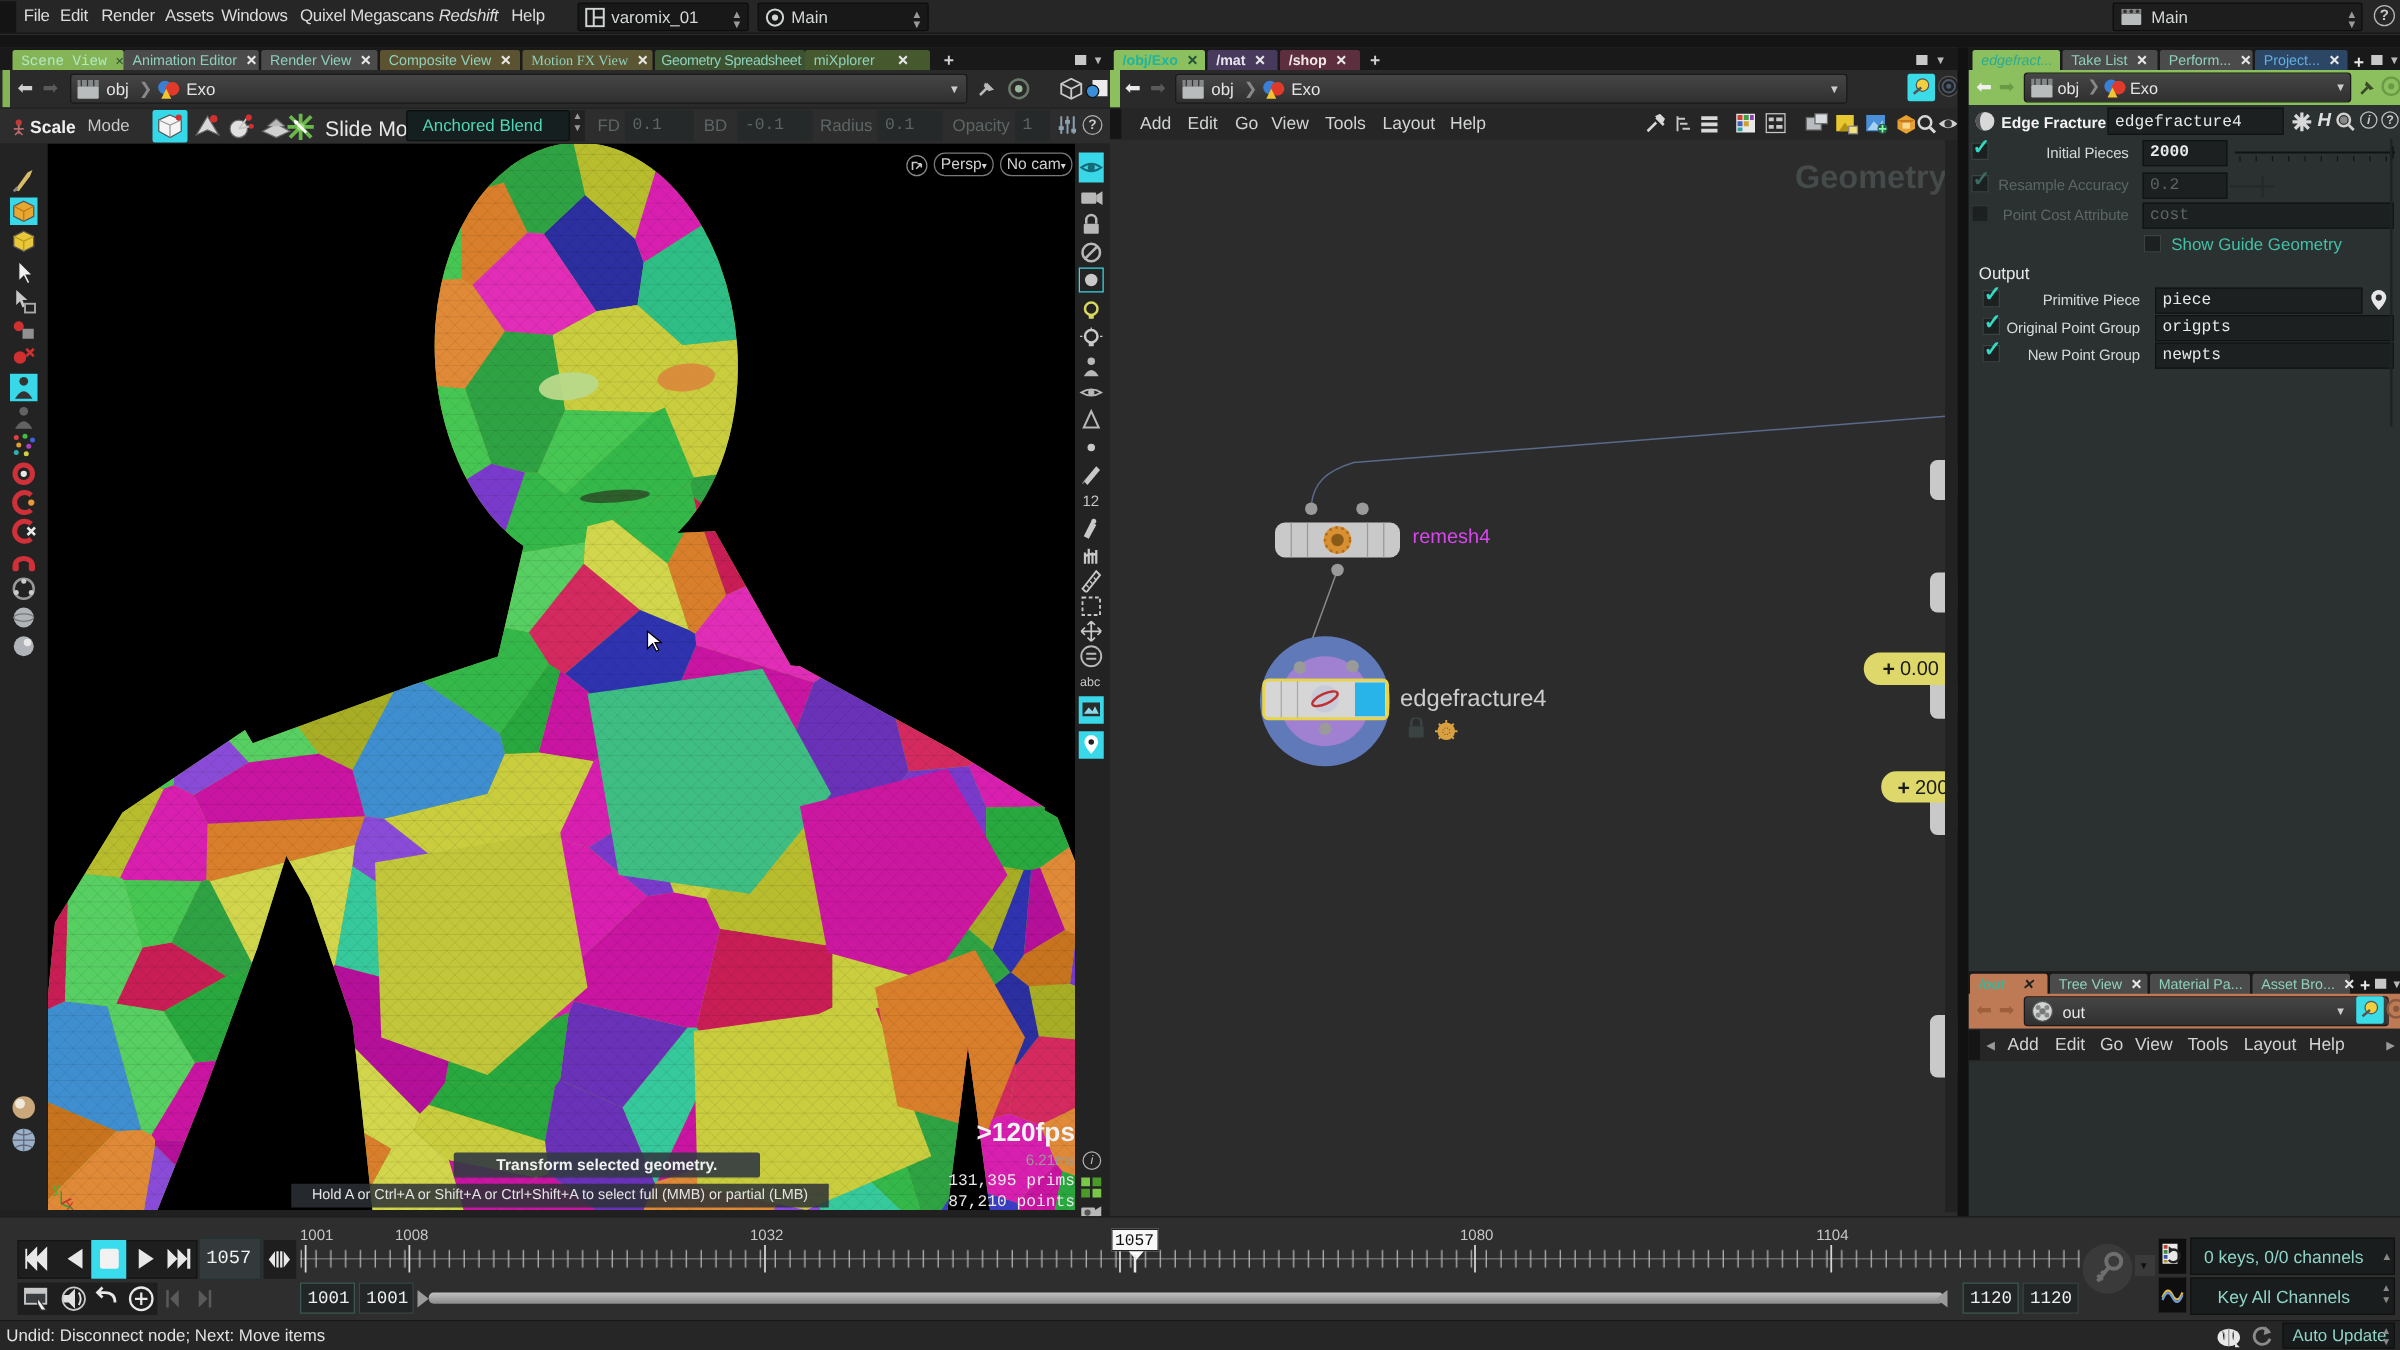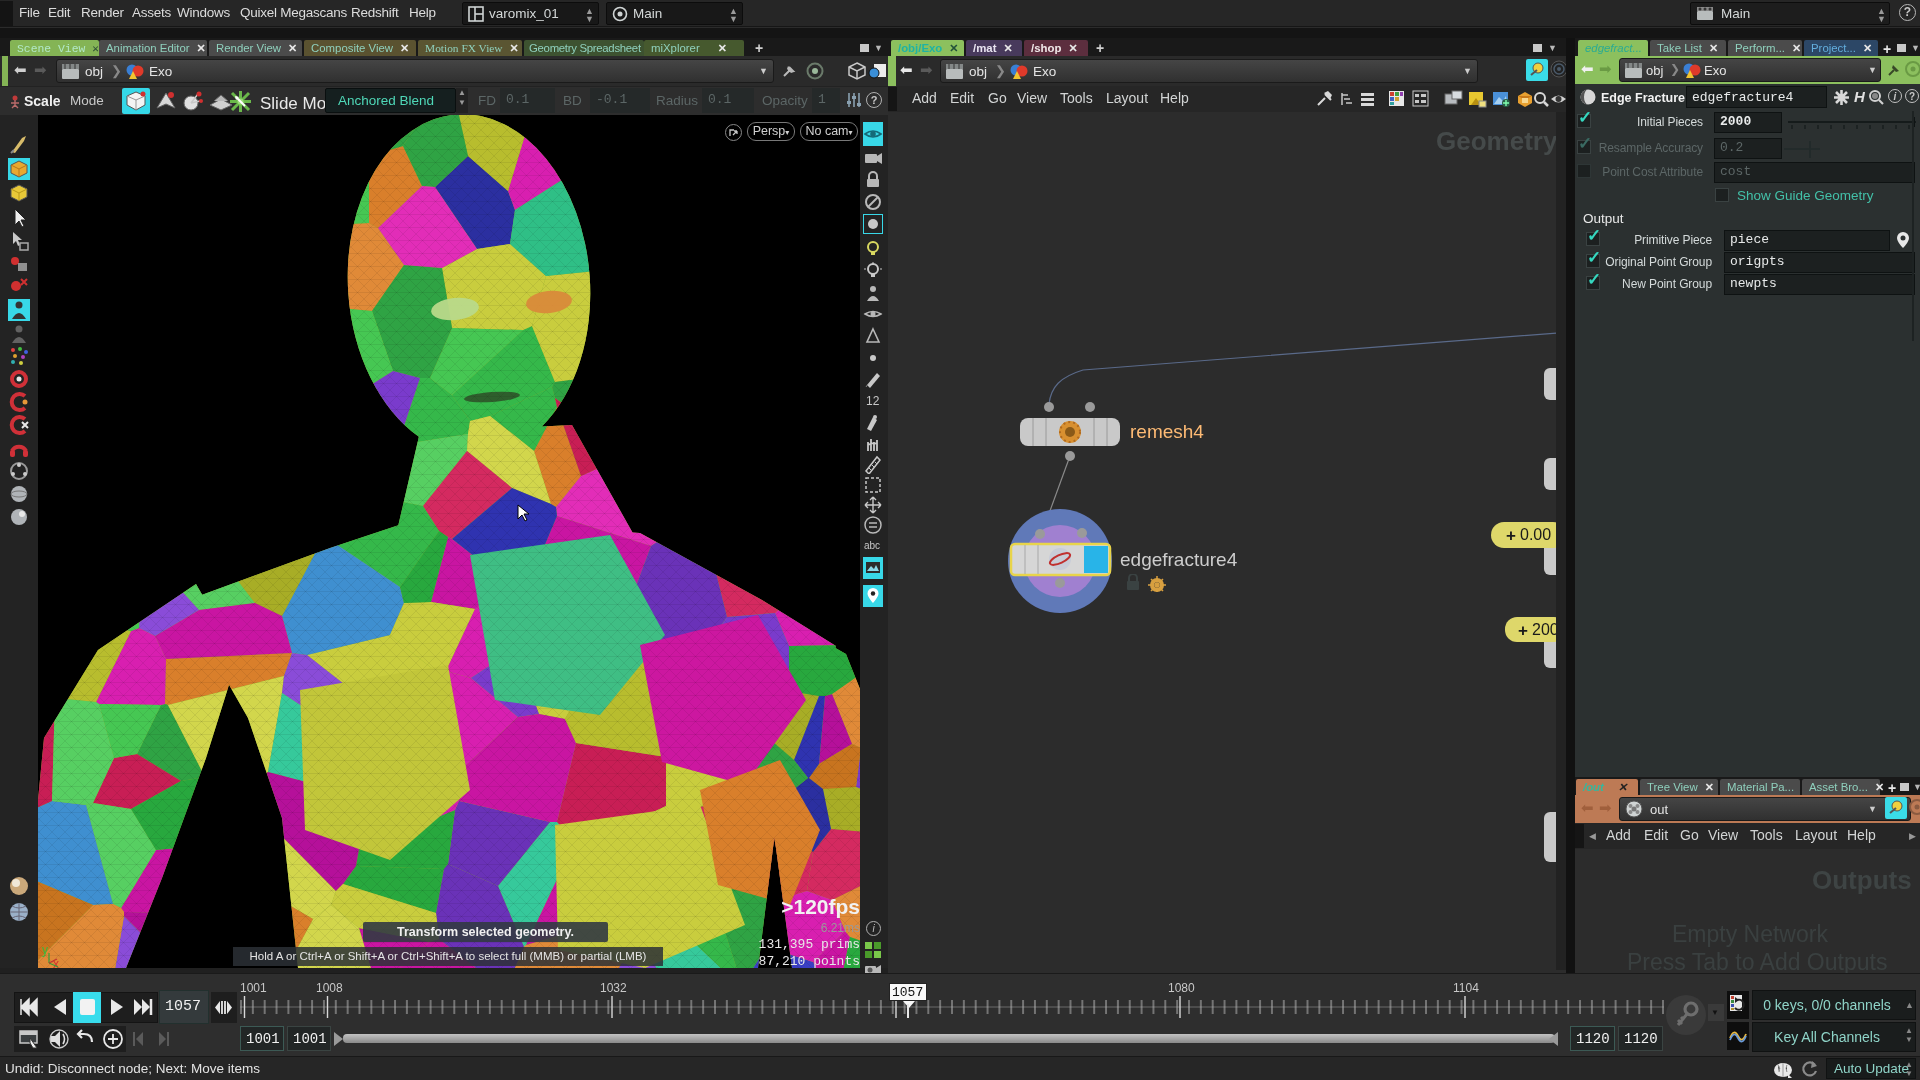--- a/index.html
+++ b/index.html
@@ -34,21 +34,21 @@
 <body>
 
 <div id="menubar" class="abs">
  <div class="abs" style="left:0;top:1px;width:13px;height:25px;background:#141414;"></div>
  <div class="mi" style="left:19px;">File</div>
  <div class="mi" style="left:48px;">Edit</div>
  <div class="mi" style="left:81px;">Render</div>
  <div class="mi" style="left:132px;">Assets</div>
  <div class="mi" style="left:177px;">Windows</div>
  <div class="mi" style="left:240px;">Quixel Megascans</div>
- <div class="mi" style="left:351px;">Redshift</div>
+ <div class="mi" style="left:351px;font-style:italic;">Redshift</div>
  <div class="mi" style="left:409px;">Help</div>
  <div class="deskw" style="left:462px;width:137px;">
    <svg class="abs" style="left:5px;top:3px" width="16" height="16">
         <rect x="1" y="1" width="14" height="14" fill="none" stroke="#cfd4d4" stroke-width="1.6"></rect>
         <line x1="7" y1="1" x2="7" y2="15" stroke="#cfd4d4" stroke-width="1.6"></line>
         <line x1="7" y1="8" x2="15" y2="8" stroke="#cfd4d4" stroke-width="1.6"></line>
       </svg>
    <span class="abs" style="left:26px;top:3px;">varomix_01</span>
    <span class="abs" style="left:122px;top:3px;color:#9a9a9a;font-size:9px;">▲<br></span>
    <span class="abs" style="left:122px;top:11px;color:#9a9a9a;font-size:9px;">▼</span>
@@ -710,21 +710,21 @@
 
      <g>
       <rect x="603" y="410" width="75" height="26" rx="13" fill="#ded76a"></rect>
       <text x="618" y="429" font-size="17" font-weight="bold" fill="#1a1a1a" font-family="Liberation Sans">+</text>
       <text x="632" y="428" font-size="16" fill="#1a1a1a" font-family="Liberation Sans">0.00</text>
       <rect x="617" y="505" width="61" height="25" rx="12" fill="#ded76a"></rect>
       <text x="630" y="524" font-size="17" font-weight="bold" fill="#1a1a1a" font-family="Liberation Sans">+</text>
       <text x="644" y="523" font-size="16" fill="#1a1a1a" font-family="Liberation Sans">200</text>
      </g>
    </svg>
-   <div class="abs" style="left:242px;top:309px;font-size:19px;color:#fdba74;">remesh4</div>
+   <div class="abs" style="left:242px;top:309px;font-size:16px;color:#d946ef;">remesh4</div>
    <div class="abs" style="left:232px;top:437px;font-size:19px;color:#cdcdcd;">edgefracture4</div>
    <svg class="abs" style="left:237px;top:462px" width="44" height="18">
         <rect x="2" y="7" width="12" height="9" rx="1" fill="#3a4242"></rect>
         <path d="M4 7 L4 4 a4 4 0 0 1 8 0 L12 7" stroke="#3a4242" stroke-width="2" fill="none"></path>
         <circle cx="32" cy="11" r="7" fill="#d8a040"></circle>
         <circle cx="32" cy="11" r="3" fill="#2c2c2c"></circle>
         <path d="M32 2 L32 20 M23 11 L41 11 M26 5 L38 17 M38 5 L26 17" stroke="#d8a040" stroke-width="1.5"></path>
       </svg>
    <div class="abs" style="left:668px;top:0;width:10px;height:858px;background:#222;"></div>
  </div>
@@ -889,25 +889,20 @@
   <div class="abs" style="left:14px;top:8px;color:#999;font-size:9px;">◀</div>
   <div class="mi" style="left:31px;">Add</div>
   <div class="mi" style="left:69px;">Edit</div>
   <div class="mi" style="left:105px;">Go</div>
   <div class="mi" style="left:133px;">View</div>
   <div class="mi" style="left:175px;">Tools</div>
   <div class="mi" style="left:220px;">Layout</div>
   <div class="mi" style="left:272px;">Help</div>
   <div class="abs" style="left:334px;top:8px;color:#999;font-size:9px;">▶</div>
  </div>
- <div class="abs" style="left:0;top:811px;width:345px;height:124px;background:#2c2c2c;">
-  <div class="abs" style="left:237px;top:16px;font-size:26px;font-weight:bold;color:#3e4444;">Outputs</div>
-  <div class="abs" style="left:97px;top:72px;font-size:23px;color:#3a4040;">Empty Network</div>
-  <div class="abs" style="left:52px;top:100px;font-size:23px;color:#3a4040;">Press Tab to Add Outputs</div>
- </div>
 </div>
 
 <div id="playbar" class="abs" style="left:0;top:973px;width:1920px;height:83px;background:#2e2e2e;border-top:1px solid #1a1a1a;">
 
  <div class="abs" style="left:14px;top:18px;width:144px;height:31px;background:#1e1e1e;border:1px solid #141414;"></div>
  <svg class="abs" style="left:17px;top:22px" width="24" height="22">
       <path d="M4 3 L4 19 M20 3 L12 11 L20 19Z M12 3 L4 11 L12 19Z" fill="#e8e8e8" stroke="#e8e8e8" stroke-width="1.5"></path>
     </svg>
  <svg class="abs" style="left:48px;top:22px" width="24" height="22">
       <path d="M18 3 L6 11 L18 19Z" fill="#e8e8e8"></path>

